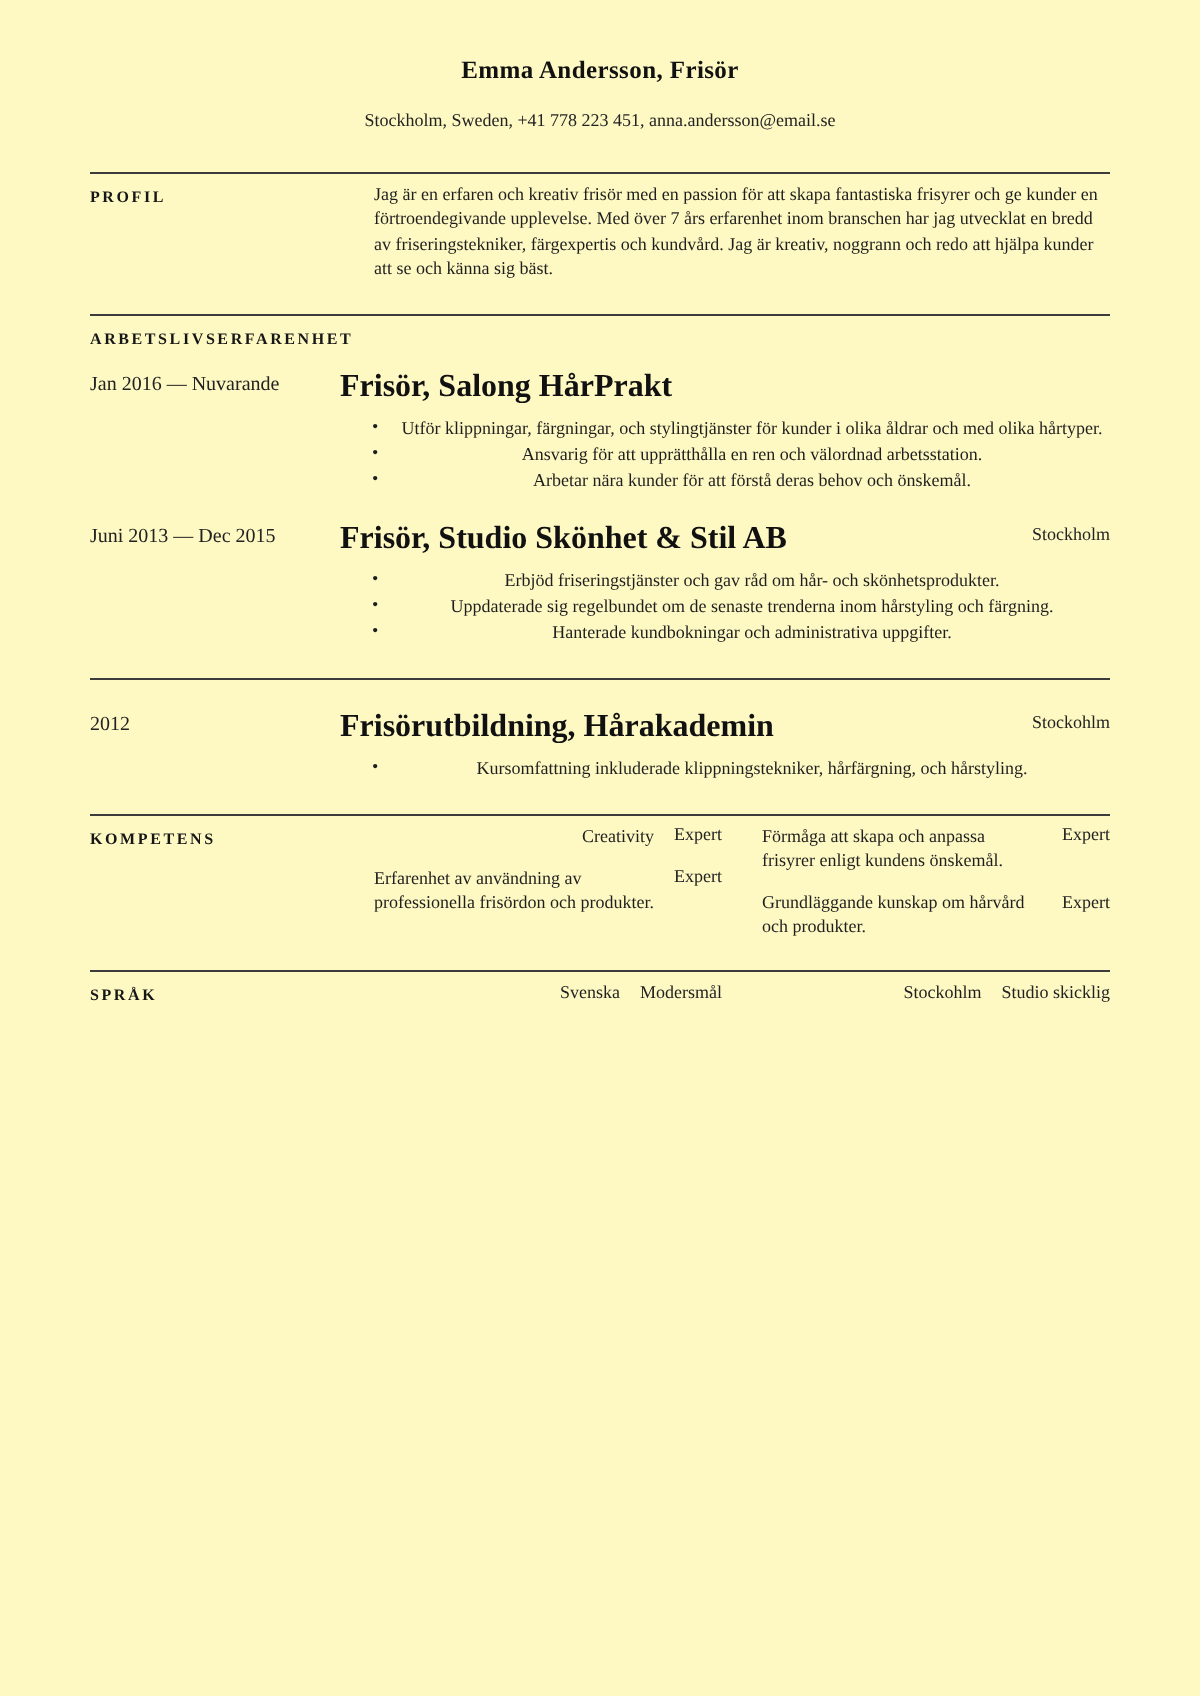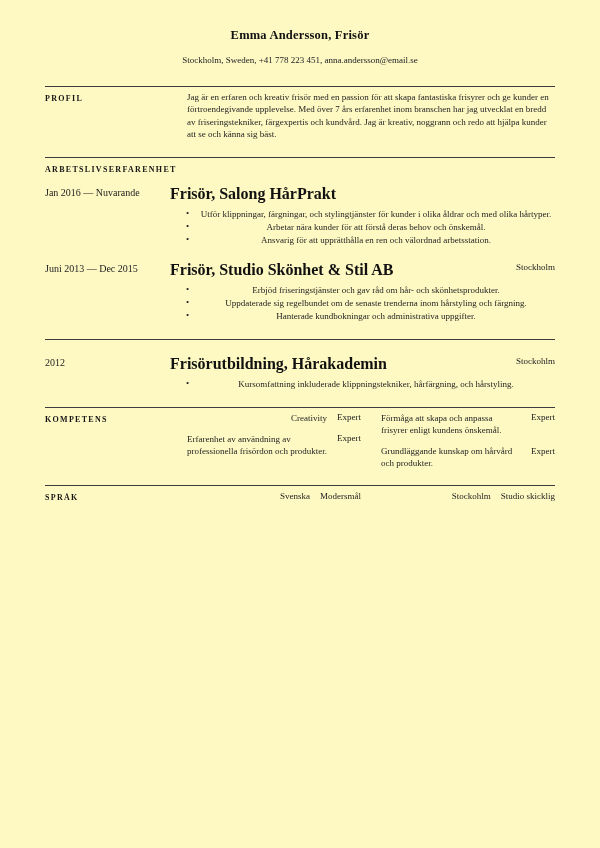--- a/index.html
+++ b/index.html
@@ -77,22 +77,22 @@
 
     <div class="entry first">
       <div class="entry-dates">Jan 2016 — Nuvarande</div>
       <div class="entry-body">
         <div class="entry-head">
           <div class="entry-title">Frisör, Salong HårPrakt</div>
           <div class="entry-loc"></div>
         </div>
         <ul class="bullets">
           <li>Utför klippningar, färgningar, och stylingtjänster för kunder i olika åldrar och med olika hårtyper.</li>
+          <li>Ansvarig för att upprätthålla en ren och välordnad arbetsstation.</li>
           <li>Arbetar nära kunder för att förstå deras behov och önskemål.</li>
-          <li>Ansvarig för att upprätthålla en ren och välordnad arbetsstation.</li>
         </ul>
       </div>
     </div>
 
     <div class="entry next">
       <div class="entry-dates">Juni 2013 — Dec 2015</div>
       <div class="entry-body">
         <div class="entry-head">
           <div class="entry-title">Frisör, Studio Skönhet &amp; Stil AB</div>
           <div class="entry-loc">Stockholm</div>

